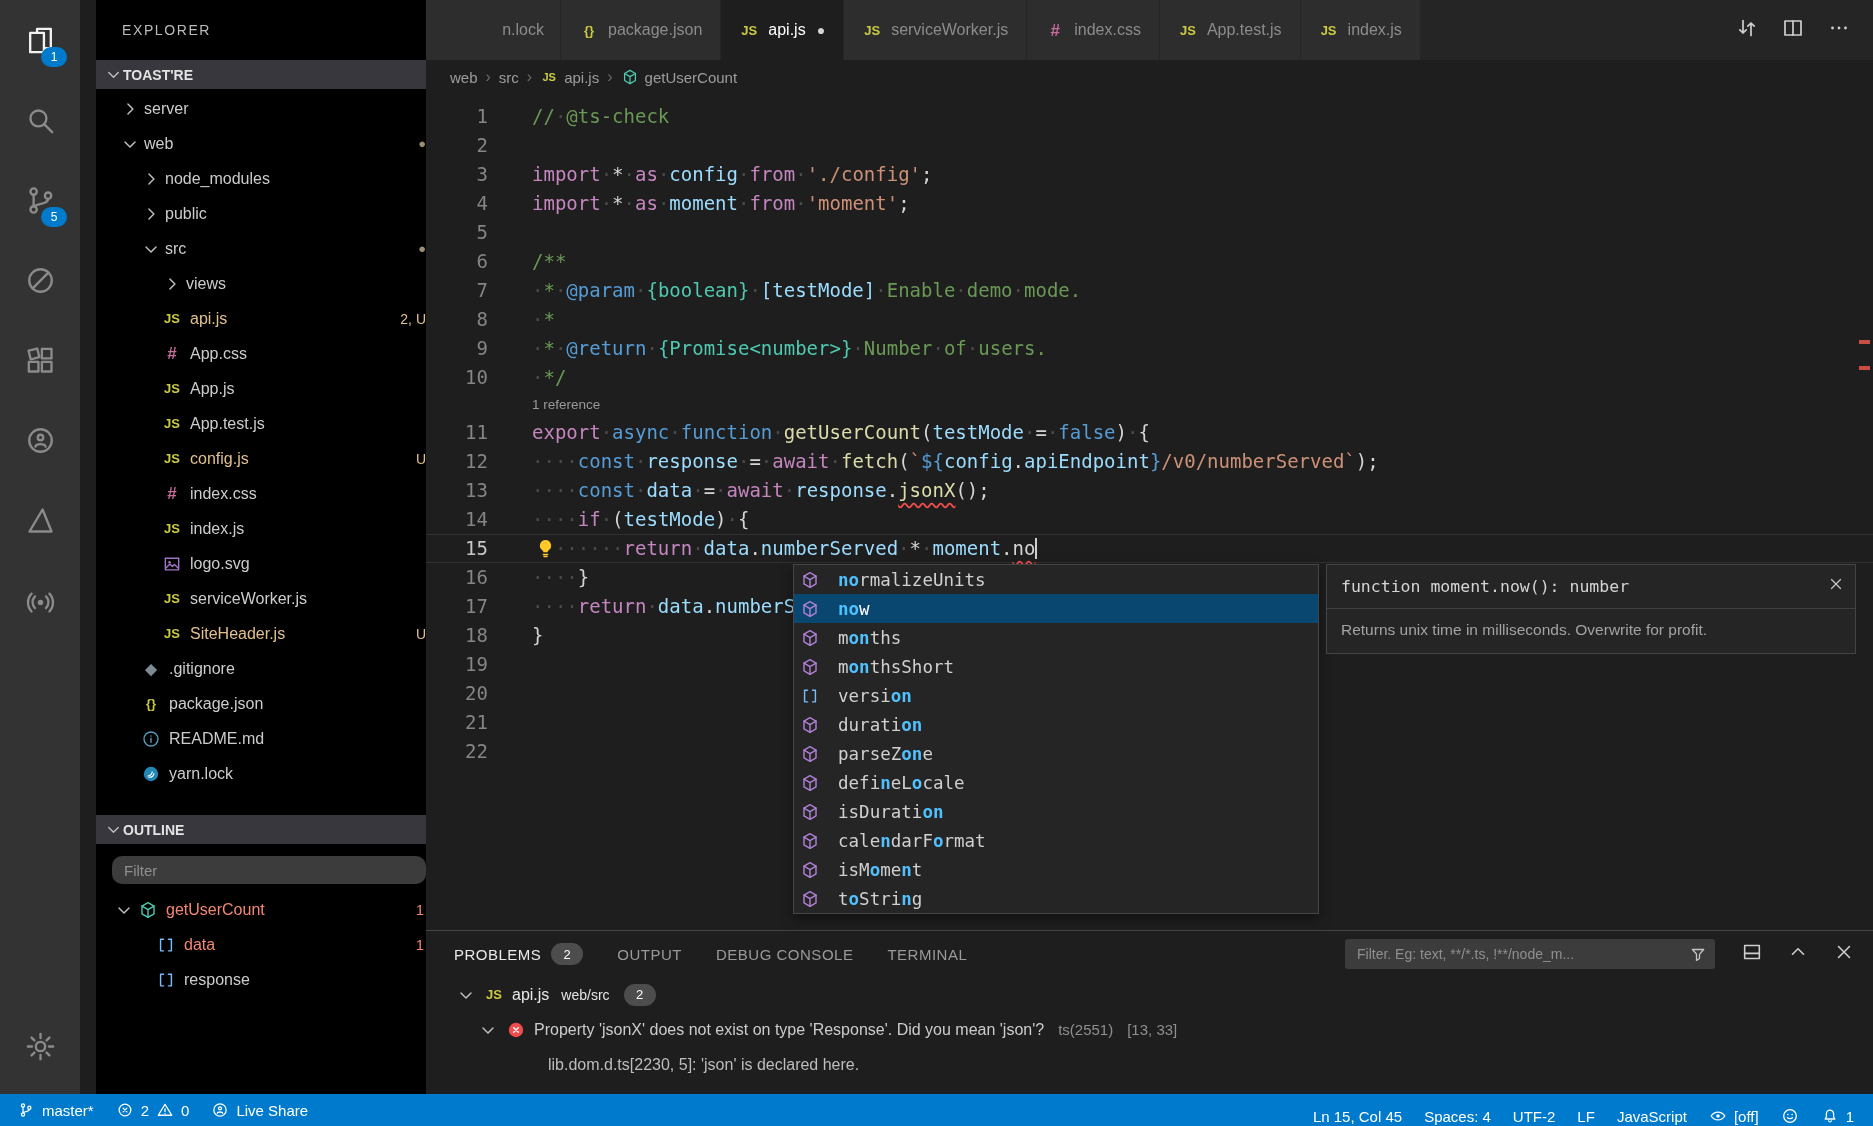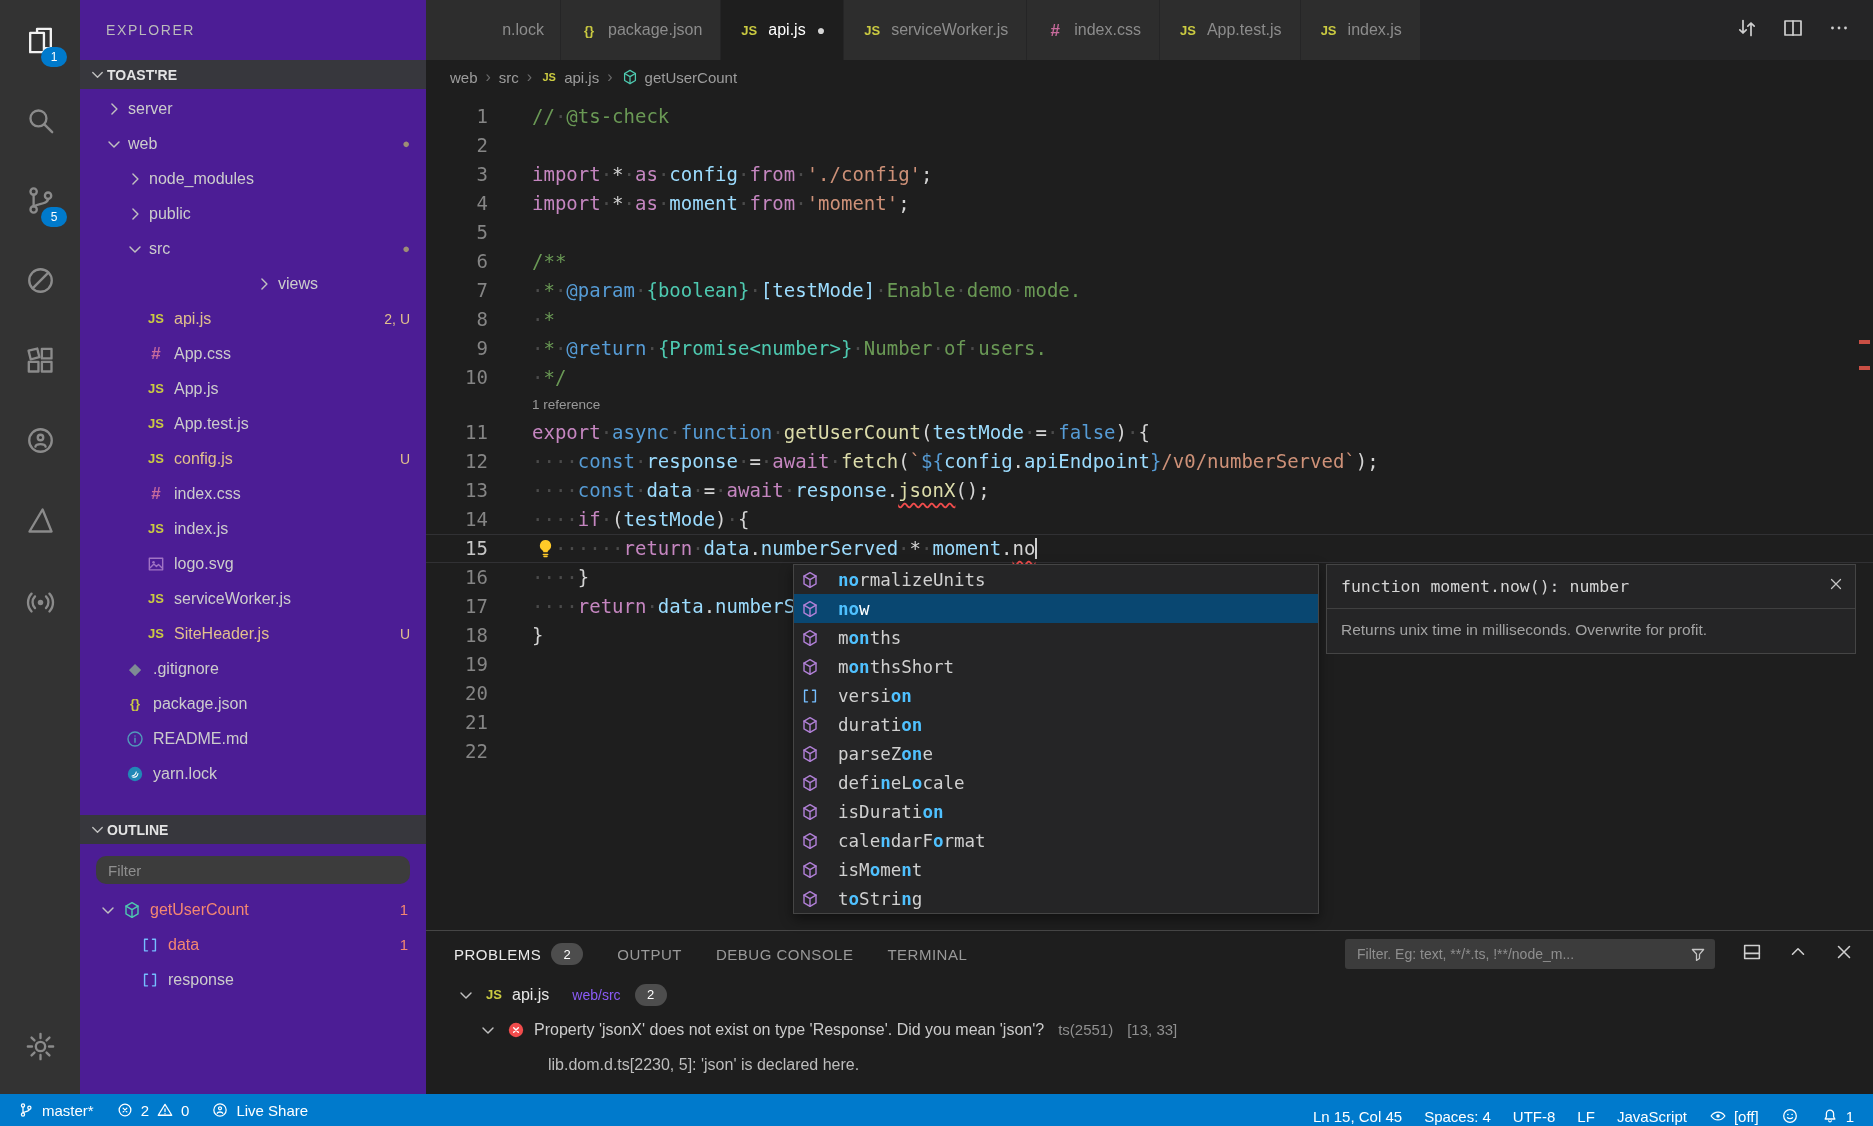--- a/index.html
+++ b/index.html
@@ -20,21 +20,21 @@
 
   
   .activitybar{position:absolute;left:0;top:0;width:80px;bottom:32px;background:#333333;display:flex;flex-direction:column;}
   .ab-item{position:relative;height:80px;display:flex;align-items:center;justify-content:center;color:#8b8b8b;cursor:pointer;}
   .ab-item.active{color:#f2f2f2;}
   .ab-item .icon{width:33px;height:33px;}
   .ab-badge{position:absolute;right:13px;bottom:13px;min-width:20px;height:20px;border-radius:10px;background:#007acc;color:#fff;font-size:12px;display:flex;align-items:center;justify-content:center;padding:0 3px;}
   .ab-bottom{margin-top:auto;padding-bottom:8px;}
 
   
-  .sidebar{position:absolute;left:80px;top:0;width:346px;bottom:32px;background:#4c1d95;overflow:hidden;color:#cccccc;}
+  .sidebar{position:absolute;left:96px;top:0;width:346px;bottom:32px;background:#000000;overflow:hidden;color:#cccccc;}
   .sb-title{height:60px;display:flex;align-items:center;padding-left:26px;font-size:14px;letter-spacing:1.6px;color:#bbbbbb;}
   .section-header{height:29px;background:#37373d;display:flex;align-items:center;padding-left:8px;font-weight:700;font-size:14px;color:#e3e3e3;cursor:pointer;}
   .outline-header{margin-top:24px;}
   .tree{padding-top:2px;}
   .trow{height:35px;display:flex;align-items:center;font-size:16px;position:relative;cursor:pointer;white-space:nowrap;}
   .trow .icon{margin-right:8px;width:20px;height:20px;}
   .trow .twisty{margin-right:4px;}
   .tlabel{color:#cccccc;}
   .trow.modified .tlabel,.trow.modified .tbadge{color:#e2c08d;}
   .tbadge{position:absolute;right:16px;font-size:14px;color:#cccccc;}
@@ -87,21 +87,21 @@
   .ptab.active{color:#eaeaea;}
   .pbadge{background:#4d4d4d;border-radius:11px;min-width:22px;height:22px;display:flex;align-items:center;justify-content:center;font-size:13px;color:#fff;padding:0 5px;}
   .pfilter{margin-left:auto;width:326px;height:30px;background:#3c3c3c;border-radius:3px;display:flex;align-items:center;padding:0 34px 0 10px;position:relative;}
   .pfilter input{background:transparent;border:none;outline:none;color:#cccccc;font-size:14px;width:100%;font-family:inherit;}
   .pfilter .icon{position:absolute;right:8px;width:18px;height:18px;color:#c5c5c5;}
   .panel-actions{display:flex;align-items:center;gap:24px;margin-left:26px;color:#cfcfcf;}
   .panel-actions .icon{width:22px;height:22px;cursor:pointer;}
   .prow{height:35px;display:flex;align-items:center;font-size:16px;color:#cccccc;white-space:nowrap;cursor:pointer;}
   .prow .icon{margin-right:8px;width:20px;height:20px;}
   .prow .fname{color:#e8e8e8;}
-  .prow .path{color:#8b5cf6;font-size:14px;margin-left:23px;}
+  .prow .path{color:#e5e5e5;font-size:14px;margin-left:12px;}
   .prow .meta{color:#8f8f8f;margin-left:14px;font-size:15px;}
   .prow .pbadge{margin-left:14px;}
   .prow.related{color:#bdbdbd;}
 
   
   .suggest{position:absolute;left:793px;top:564px;width:524px;background:#252526;border:1px solid #454545;z-index:10;box-shadow:0 5px 12px rgba(0,0,0,.45);}
   .srow{height:29px;display:flex;align-items:center;gap:18px;padding:0 6px;font-family:"DejaVu Sans Mono",monospace;font-size:17.5px;color:#d0d0d0;cursor:pointer;}
   .srow .icon{width:20px;height:20px;}
   .srow.selected{background:#094771;color:#ffffff;}
   .match{color:#4fc1ff;font-weight:700;}
@@ -252,21 +252,21 @@
         </div>
         <div class="trow" data-name="tree-item-src" style="padding-left: 45px;">
           <span class="icon twisty" data-name="chevron-down-icon">
             <svg viewBox="0 0 24 24">
               <path d="M6 9.5l6 6 6-6"></path>
             </svg>
           </span>
           <span class="tlabel" data-name="tree-item-label">src</span>
           <span class="tdot" data-name="modified-dot-icon">●</span>
         </div>
-        <div class="trow" data-name="tree-item-views" style="padding-left: 66px; justify-content: center;">
+        <div class="trow" data-name="tree-item-views" style="padding-left: 66px;">
           <span class="icon twisty" data-name="chevron-right-icon">
             <svg viewBox="0 0 24 24">
               <path d="M9.5 6l6 6-6 6"></path>
             </svg>
           </span>
           <span class="tlabel" data-name="tree-item-label">views</span>
         </div>
         <div class="trow modified" data-name="tree-item-api-js" style="padding-left: 66px;">
           <span class="icon" data-name="js-icon">
             <span class="txtico" style="color:#cbcb41">JS</span>
@@ -777,21 +777,21 @@
         </div>
       </div>
     <div class="sb-right" data-name="status-right">
         <div class="sb-item" data-name="status-cursor-position">
           <span data-name="status-label">Ln 15, Col 45</span>
         </div>
         <div class="sb-item" data-name="status-indentation">
           <span data-name="status-label">Spaces: 4</span>
         </div>
         <div class="sb-item" data-name="status-encoding">
-          <span data-name="status-label">UTF-8</span>
+          <span data-name="status-label">UTF-2</span>
         </div>
         <div class="sb-item" data-name="status-eol">
           <span data-name="status-label">LF</span>
         </div>
         <div class="sb-item" data-name="status-language">
           <span data-name="status-label">JavaScript</span>
         </div>
         <div class="sb-item" data-name="status-screencast">
           <span class="icon" data-name="eye-icon">
             <svg viewBox="0 0 24 24">

